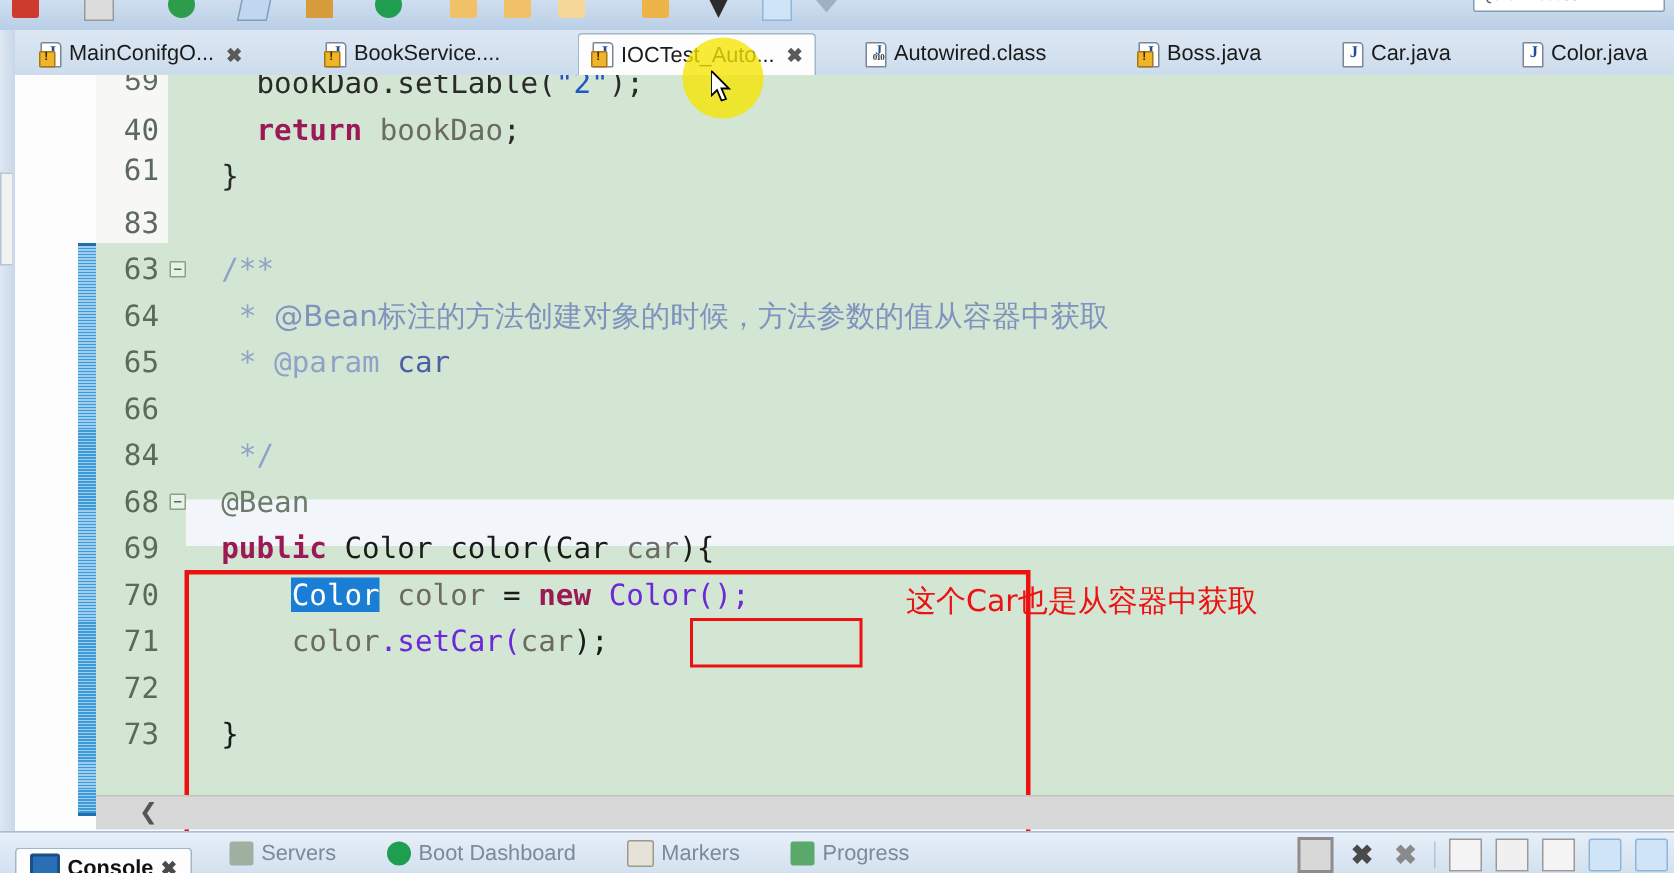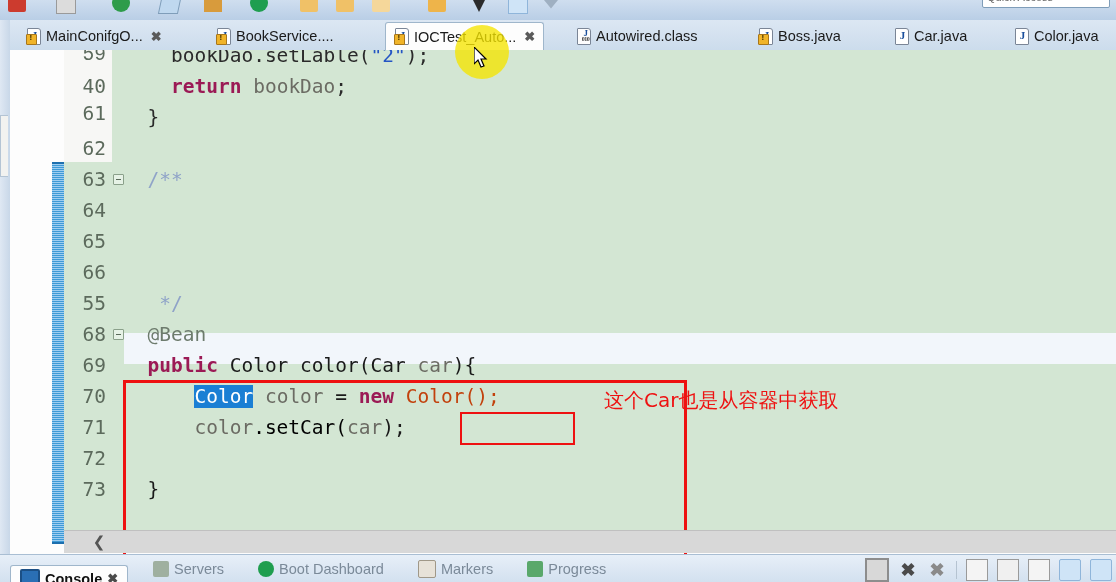--- a/index.html
+++ b/index.html
@@ -249,26 +249,26 @@
 
   <div id="codewrap">
 
     <div id="changebar"></div>
 
     <div id="gutter">
       <div class="topwhite"></div>
       <div class="ln" style="top:-10px;font-family:Liberation Mono, monospace;">59</div>
       <div class="ln" style="top:21px;">40</div>
       <div class="ln" style="top:48px;">61</div>
-      <div class="ln" style="top:83px;">62</div>
+      <div class="ln" style="top:83px;">83</div>
       <div class="ln" style="top:114px;">63</div>
       <div class="ln" style="top:145px;">64</div>
       <div class="ln" style="top:176px;">65</div>
       <div class="ln" style="top:207px;">66</div>
-      <div class="ln" style="top:238px;">55</div>
+      <div class="ln" style="top:238px;">84</div>
       <div class="ln" style="top:269px;">68</div>
       <div class="ln" style="top:300px;">69</div>
       <div class="ln" style="top:331px;">70</div>
       <div class="ln" style="top:362px;">71</div>
       <div class="ln" style="top:393px;">72</div>
       <div class="ln" style="top:424px;">73</div>
     </div>
 
     <div id="fold">
       <div class="foldmark" style="top:124px;"></div>
@@ -276,25 +276,27 @@
     </div>
 
     <div id="code">
       <div class="curline" style="top:283px;"></div>
 
       <div class="cl" style="top:-10px;"><span style="color:#2a2a2a;">    bookDao.setLable(</span><span style="color:#2455c4;">"2"</span><span style="color:#2a2a2a;">);</span></div>
       <div class="cl" style="top:21px;"><span style="color:#2a2a2a;">    </span><span class="kw">return</span><span class="var"> bookDao</span><span style="color:#2a2a2a;">;</span></div>
       <div class="cl" style="top:52px;"><span style="color:#2a2a2a;">  }</span></div>
       <div class="cl" style="top:83px;"></div>
       <div class="cl" style="top:114px;"><span class="cmt">  /**</span></div>
+      <div class="cl" style="top:145px;"><span class="cmt">   * </span><span class="cmtj" style="font-family:'DejaVu Sans',sans-serif;">@Bean标注的方法创建对象的时候，方法参数的值从容器中获取</span></div>
+      <div class="cl" style="top:176px;"><span class="cmt">   * @param </span><span style="color:#4a5fa5;">car</span></div>
       <div class="cl" style="top:238px;"><span class="cmt">   */</span></div>
       <div class="cl" style="top:269px;"><span class="ann">  @Bean</span></div>
       <div class="cl" style="top:300px;"><span class="kw">  public</span><span style="color:#1a1a1a;"> Color color(Car </span><span class="var">car</span><span style="color:#1a1a1a;">){</span></div>
-      <div class="cl" style="top:331px;"><span style="color:#1a1a1a;">      </span><span class="sel">Color</span><span class="var"> color </span><span style="color:#1a1a1a;">= </span><span class="kw">new</span><span style="color:#c2410c;"> Color();</span></div>
-      <div class="cl" style="top:362px;"><span class="var">      color</span><span style="color:#000000;">.setCar(</span><span class="var">car</span><span style="color:#1a1a1a;">);</span></div>
+      <div class="cl" style="top:331px;"><span style="color:#1a1a1a;">      </span><span class="sel">Color</span><span class="var"> color </span><span style="color:#1a1a1a;">= </span><span class="kw">new</span><span style="color:#6d28d9;"> Color();</span></div>
+      <div class="cl" style="top:362px;"><span class="var">      color</span><span style="color:#6d28d9;">.setCar(</span><span class="var">car</span><span style="color:#1a1a1a;">);</span></div>
       <div class="cl" style="top:424px;"><span style="color:#1a1a1a;">  }</span></div>
     </div>
 
     <div id="redbox-main"></div>
     <div id="redbox-car"></div>
     <div id="redtext">这个Car也是从容器中获取</div>
 
     <div id="hscroll">
       <div class="arrow">❮</div>
     </div>

